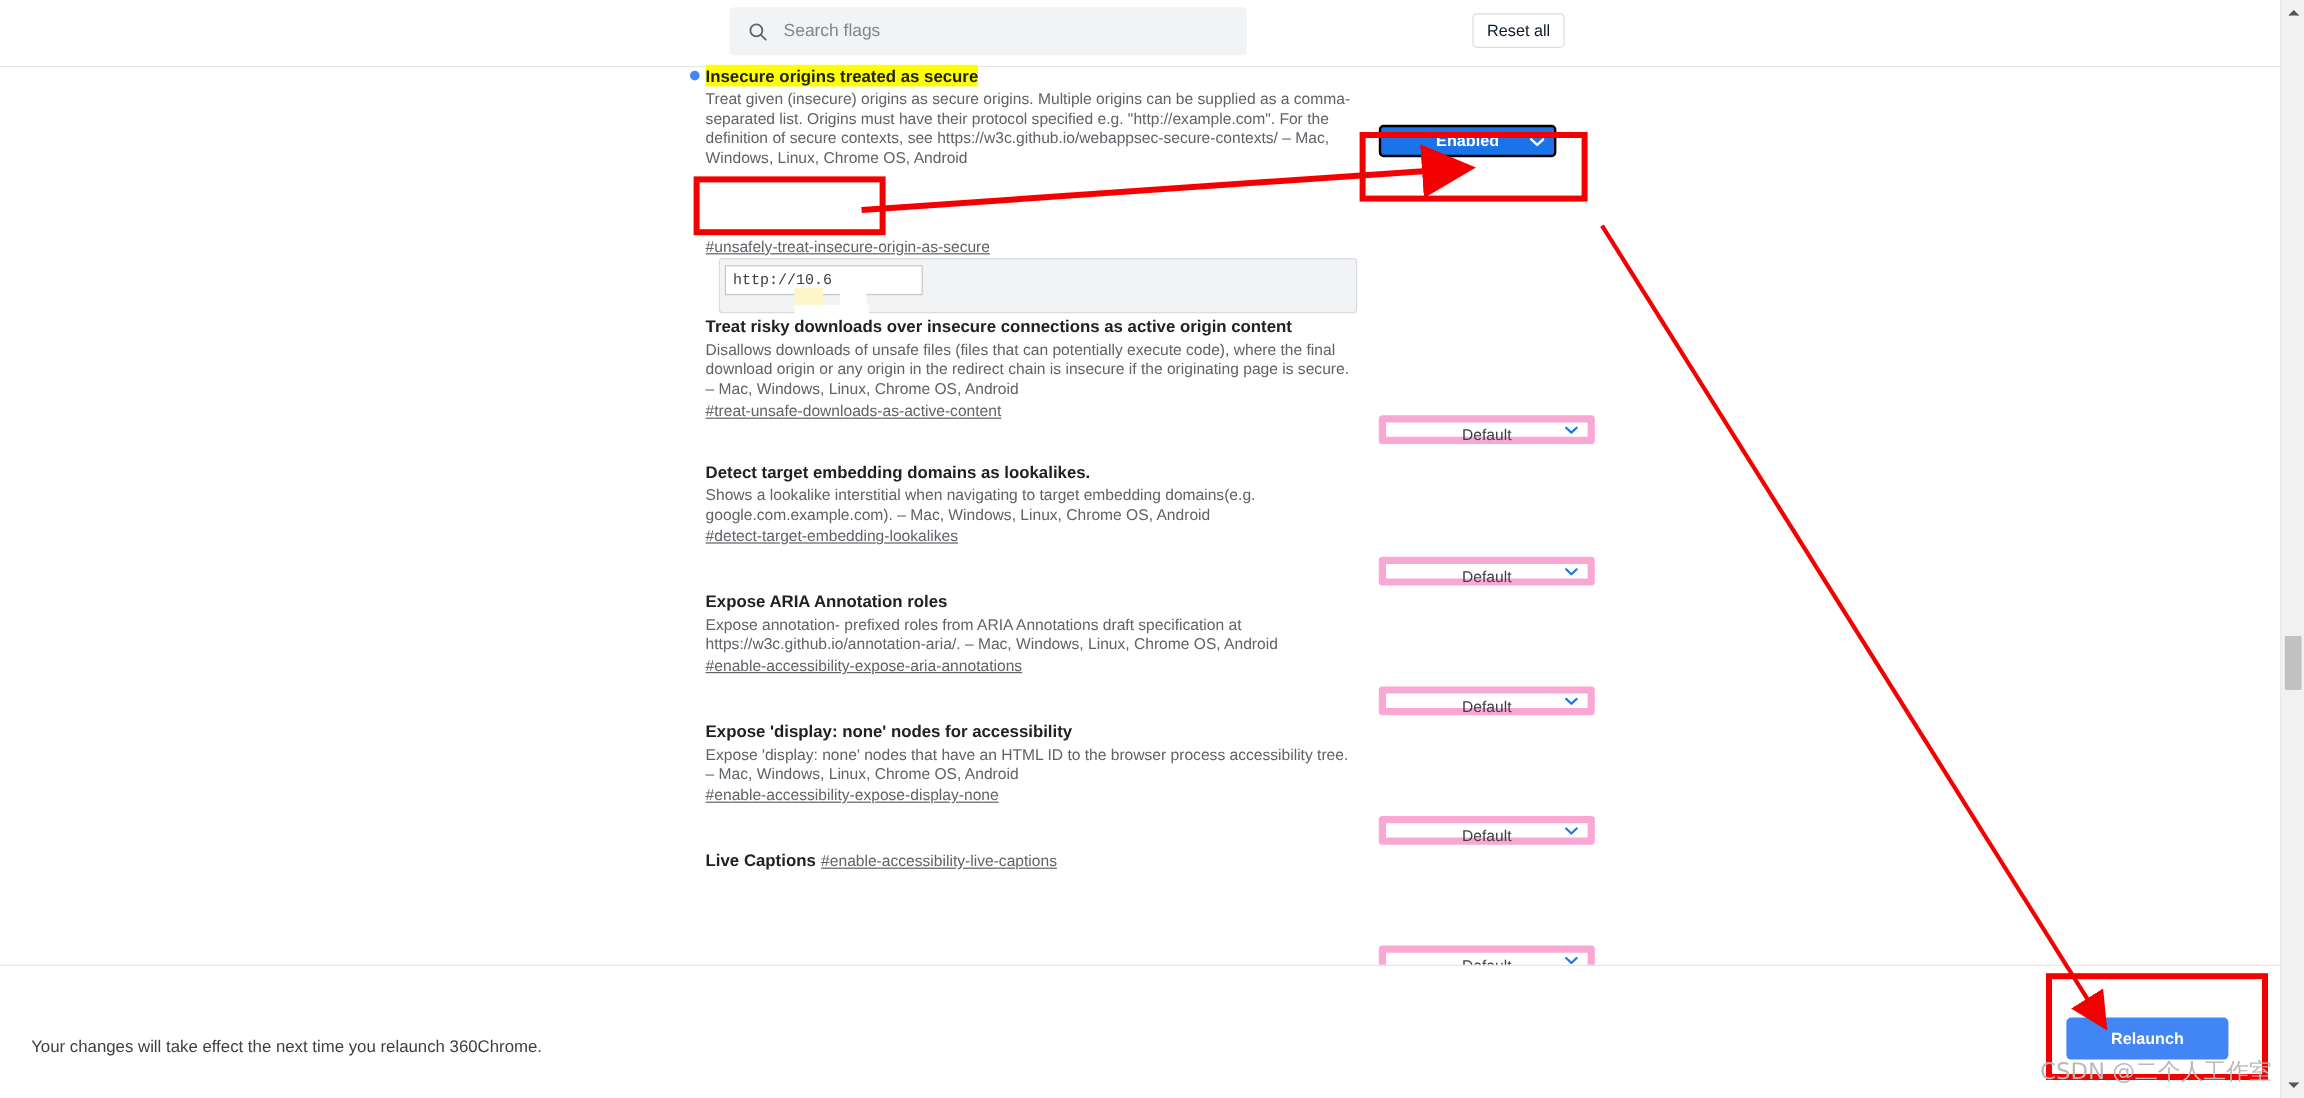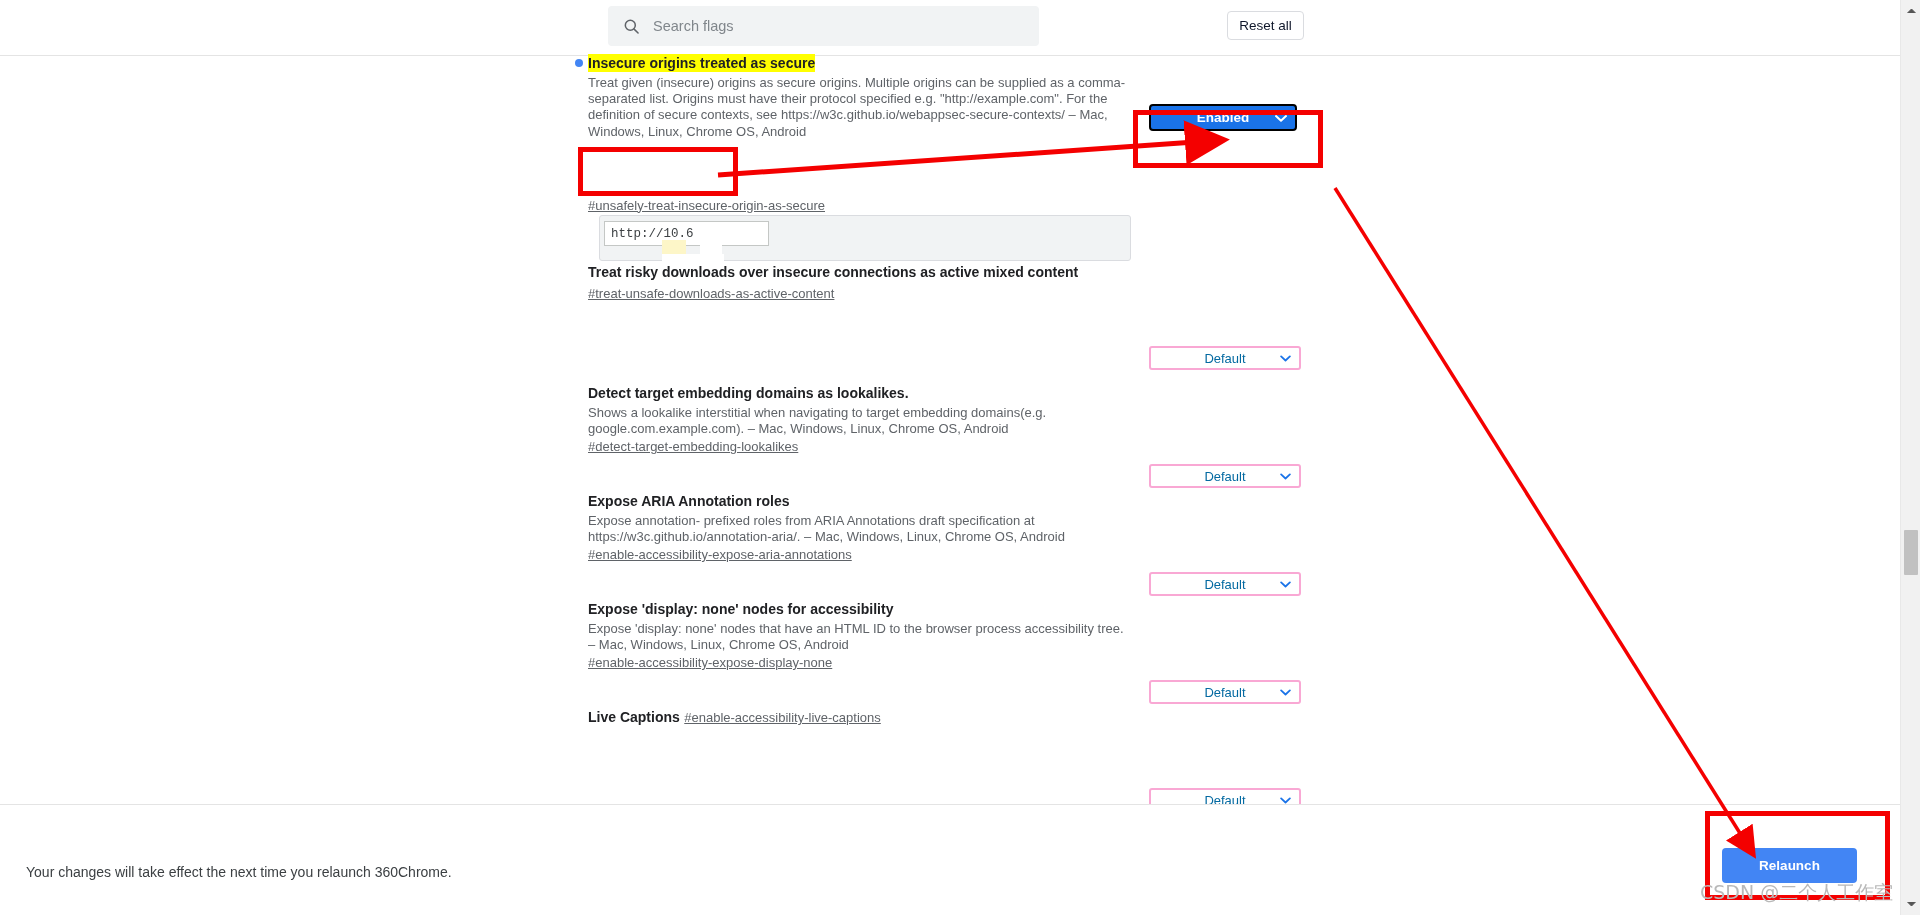--- a/index.html
+++ b/index.html
@@ -107,25 +107,25 @@
     width: 8px; height: 8px;
     border-radius: 50%;
     background: #4285f4;
   }
 
   .select-wrap {
     position: absolute;
     width: 152px; height: 24px;
   }
   .flag-select {
-    width: 152px; height: 24px;
-    border: 2px solid #f9a8d4;
+    width: 180px; height: 24px;
+    border: 6px solid #f9a8d4;
     border-radius: 3px;
     background: #ffffff;
-    color: #0369a1;
+    color: #404040;
     font-size: 13px;
     font-family: "Liberation Sans", sans-serif;
     text-align: center;
     line-height: 22px;
     cursor: pointer;
     position: relative;
   }
   .flag-select .chev {
     position: absolute;
     right: 8px; top: 50%;
@@ -289,21 +289,22 @@
         <span class="chev">
           <svg width="12" height="8" viewBox="0 0 12 8">
               <path d="M1 1.6 L6 6.3 L11 1.6" fill="none" stroke="#ffffff" stroke-width="2" stroke-linecap="round" stroke-linejoin="round"></path>
             </svg>
         </span>
       </div>
     </div>
 
     <div class="flag-row" style="top:207px;">
       <div class="flag-text">
-        <div class="flag-title">Treat risky downloads over insecure connections as active mixed content</div>
+        <div class="flag-title">Treat risky downloads over insecure connections as active origin content</div>
+        <div class="flag-desc">Disallows downloads of unsafe files (files that can potentially execute code), where the final download origin or any origin in the redirect chain is insecure if the originating page is secure. – Mac, Windows, Linux, Chrome OS, Android</div>
         <span class="flag-hash">#treat-unsafe-downloads-as-active-content</span>
       </div>
     </div>
     <div class="select-wrap" style="left:1149px; top:290px;">
       <div class="flag-select">
         <span>Default</span>
         <span class="chev">
           <svg width="11" height="7" viewBox="0 0 12 8">
               <path d="M1 1.6 L6 6.3 L11 1.6" fill="none" stroke="#1a73e8" stroke-width="2" stroke-linecap="round" stroke-linejoin="round"></path>
             </svg>

